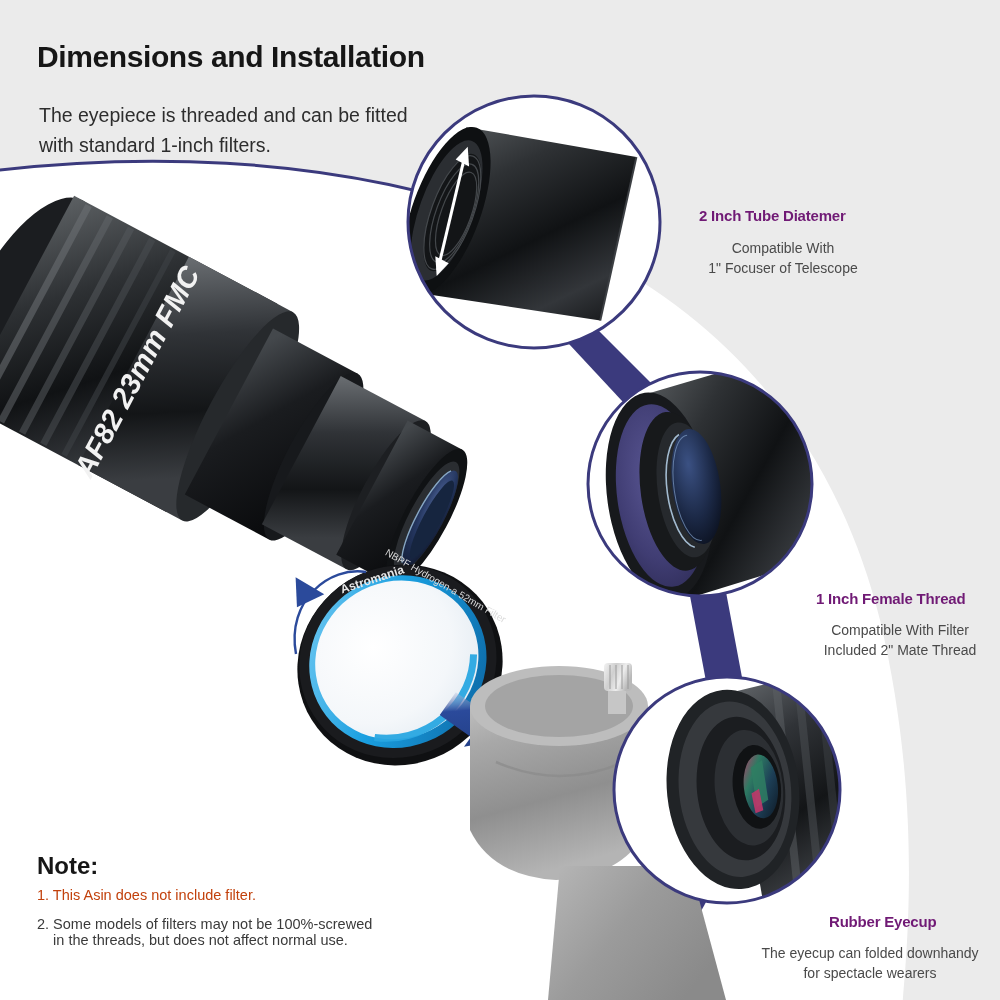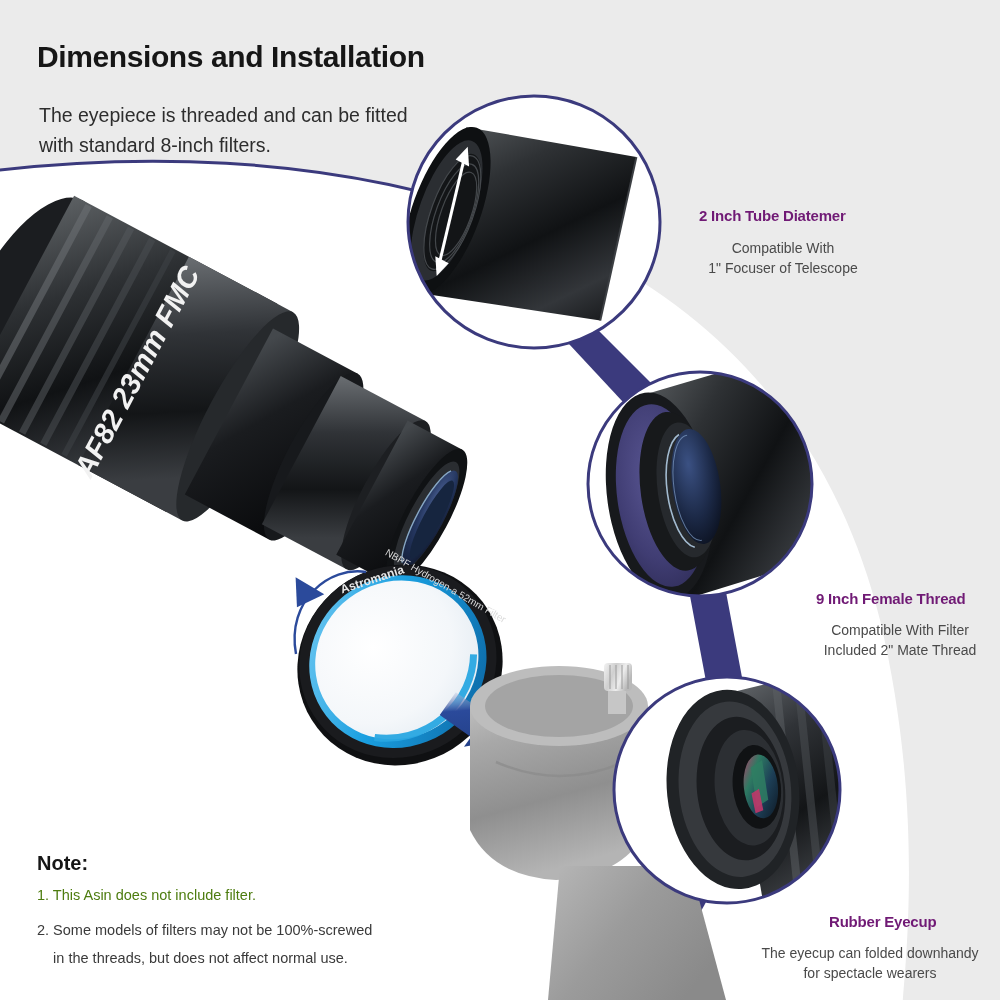--- a/index.html
+++ b/index.html
@@ -30,23 +30,23 @@
 
   #co1-title{left:678px;top:207px;}
   #co1-sub{left:663px;top:238px;width:240px;}
 
   #co2-title{left:795px;top:590px;}
   #co2-sub{left:780px;top:620px;width:240px;}
 
   #co3-title{left:808px;top:913px;}
   #co3-sub{left:740px;top:943px;width:260px;text-align:center;}
 
-  #note-head{left:37px;top:852px;font-size:20px;font-weight:bold;color:#161616;}
-  #note-1{left:37px;top:887px;font-size:14.5px;color:#4d7c0f;}
-  #note-2{left:37px;top:916px;font-size:14.5px;color:#3a3a3a;line-height:28px;}
+  #note-head{left:37px;top:852px;font-size:24px;font-weight:bold;color:#161616;}
+  #note-1{left:37px;top:887px;font-size:14.5px;color:#c2410c;}
+  #note-2{left:37px;top:916px;font-size:14.5px;color:#3a3a3a;line-height:16px;}
 </style>
 </head>
 <body>
 
 <div id="stage">
 
   <svg id="art" viewBox="0 0 1000 1000" xmlns="http://www.w3.org/2000/svg">
     <defs>
 
       <linearGradient id="metalA" x1="0" y1="0" x2="1" y2="1">
@@ -284,27 +284,27 @@
           <path d="M 24 6 L 32 2 L 34 24 L 26 26 Z" fill="#c0376a" opacity="0.9"></path>
         </g>
       </g>
       <circle cx="727" cy="790" r="113" fill="none" stroke="#3b3a7d" stroke-width="3"></circle>
     </g>
   </svg>
 
   <div class="txt" id="page-title">Dimensions and Installation</div>
 
   <div class="txt" id="subtitle">The eyepiece is threaded and can be fitted
-with standard 8-inch filters.</div>
+with standard 1-inch filters.</div>
 
   <div class="txt callout-title" id="co1-title">2 Inch Tube Diatemer</div>
   <div class="txt callout-sub" id="co1-sub">Compatible With
 1" Focuser of Telescope</div>
 
-  <div class="txt callout-title" id="co2-title">9 Inch Female Thread</div>
+  <div class="txt callout-title" id="co2-title">1 Inch Female Thread</div>
   <div class="txt callout-sub" id="co2-sub">Compatible With Filter
 Included 2" Mate Thread</div>
 
   <div class="txt callout-title" id="co3-title">Rubber Eyecup</div>
   <div class="txt callout-sub" id="co3-sub">The eyecup can folded downhandy
 for spectacle wearers</div>
 
   <div class="txt" id="note-head">Note:</div>
   <div class="txt" id="note-1">1. This Asin does not include filter.</div>
   <div class="txt" id="note-2">2. Some models of filters may not be 100%-screwed

